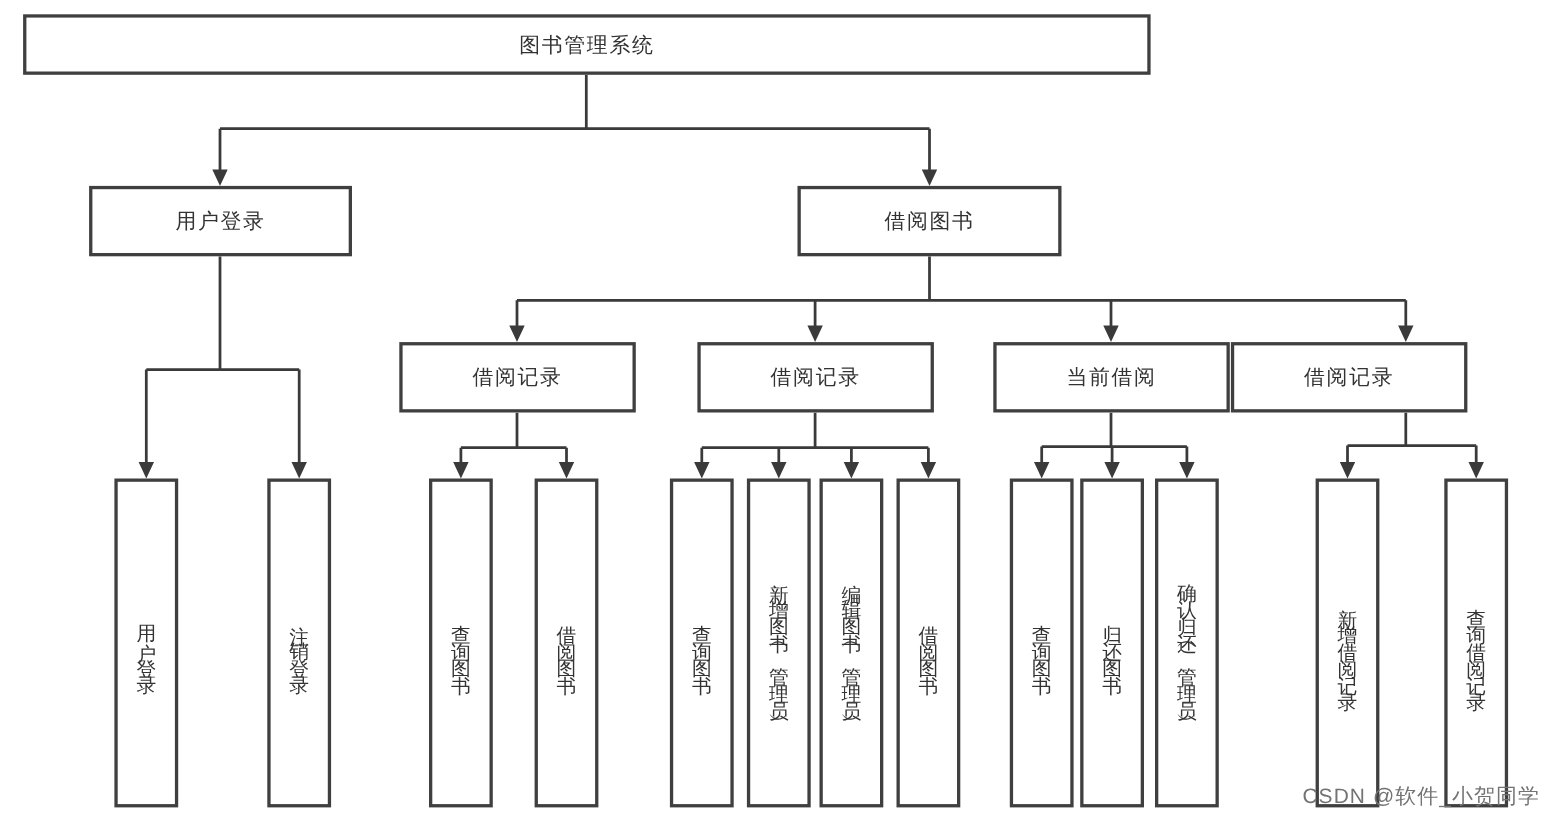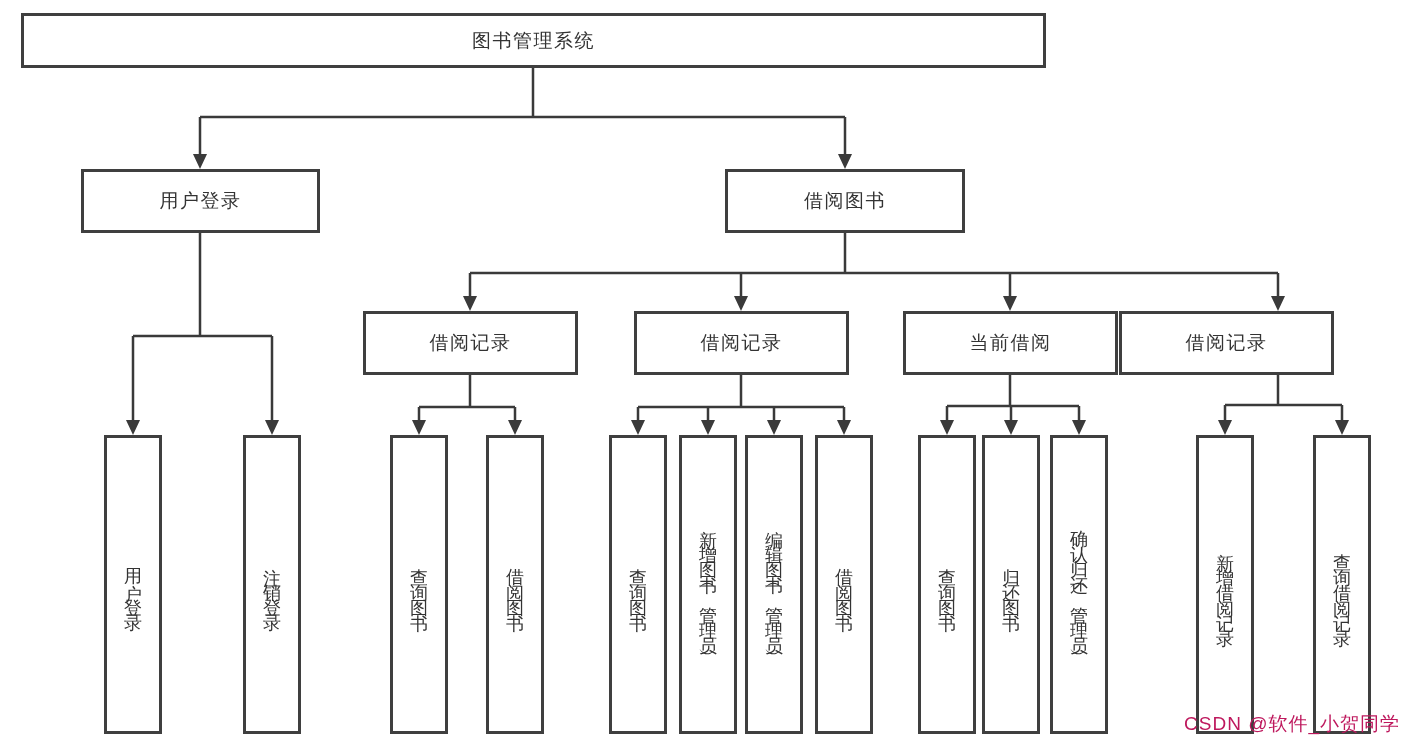--- a/index.html
+++ b/index.html
@@ -28,21 +28,21 @@
     text-align:center;
     font-size:18px;
     letter-spacing:0.85em;
     line-height:52px;
   }
   .watermark {
     position:absolute;
     right:5px; top:711px;
     font-size:19px;
     letter-spacing:1px;
-    color:#be185d;
+    color:#737373;
     z-index:5;
     white-space:nowrap;
   }
 </style>
 </head>
 <body>
 
 <div class="canvas">
 
   <svg class="wires" viewBox="0 0 1405 747">

